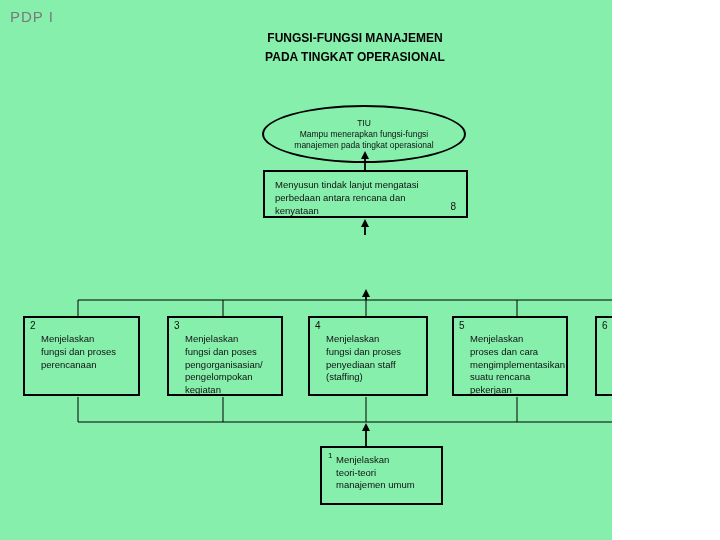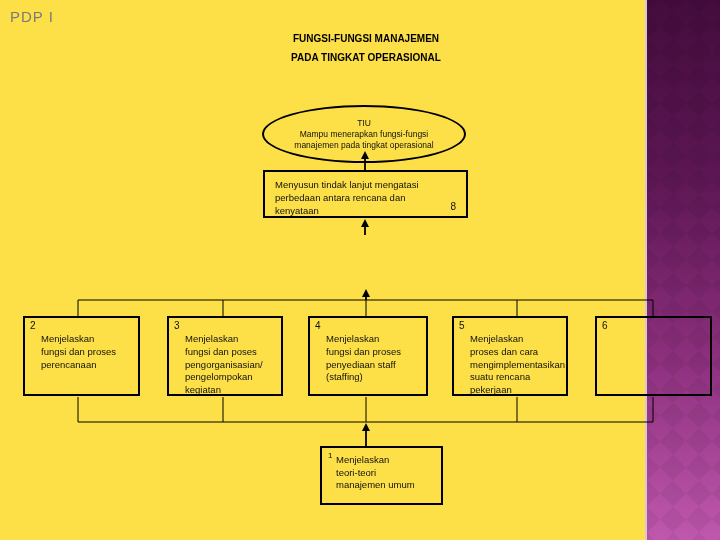--- a/index.html
+++ b/index.html
@@ -1,29 +1,29 @@
 <!DOCTYPE html>
 <html><head>
 <meta charset="utf-8">
 <style>
   html,body{margin:0;padding:0;background:#fff;}
-  .slide{position:relative;width:720px;height:540px;background:#fde047;overflow:hidden;
+  .slide{position:relative;width:612px;height:540px;background:#86efac;overflow:hidden;
          font-family:"Liberation Sans", sans-serif;color:#111;}
   
   .bar{position:absolute;top:0;left:645px;width:73px;height:540px;z-index:0;
        border-left:2px solid #dcc3dc;
        background-image:
          linear-gradient(45deg, rgba(0,0,0,.055) 25%, transparent 25%, transparent 75%, rgba(0,0,0,.055) 75%),
          linear-gradient(-45deg, rgba(0,0,0,.055) 25%, transparent 25%, transparent 75%, rgba(0,0,0,.055) 75%),
          linear-gradient(180deg,#440c3d 0%,#5c1653 32%,#8c2f7d 66%,#bf58ae 100%);
        background-size:26px 26px,26px 26px,100% 100%;}
   .connectors{position:absolute;left:0;top:0;z-index:1;}
   .page-label{position:absolute;left:10px;top:8px;font-size:15px;color:#7a7a7a;letter-spacing:1px;}
-  .title{position:absolute;left:211px;top:29px;width:310px;text-align:center;
-         font-size:10px;font-weight:bold;line-height:19px;color:#000;white-space:pre-line;z-index:2;}
+  .title{position:absolute;left:200px;top:29px;width:310px;text-align:center;
+         font-size:12px;font-weight:bold;line-height:19px;color:#000;white-space:pre-line;z-index:2;}
   .ellipse{position:absolute;left:262px;top:105px;width:200px;height:54px;border:2px solid #000;
            border-radius:50%;z-index:2;display:flex;flex-direction:column;align-items:center;
            justify-content:center;text-align:center;font-size:8.5px;line-height:11px;}
   .ellipse .etext{white-space:pre-line;}
   .box{position:absolute;border:2px solid #000;z-index:2;font-size:9.5px;box-sizing:border-box;}
   .box .btext{white-space:pre-line;}
   .cornernum{position:absolute;top:2px;left:5px;font-size:10px;}
   .bottomnum{position:absolute;right:10px;bottom:3px;font-size:10px;}
   #box8{left:263px;top:170px;width:205px;height:48px;padding:6px 10px;line-height:13px;}
   #box7{left:258px;top:234px;width:210px;height:56px;padding:5px 10px;line-height:12.5px;}

